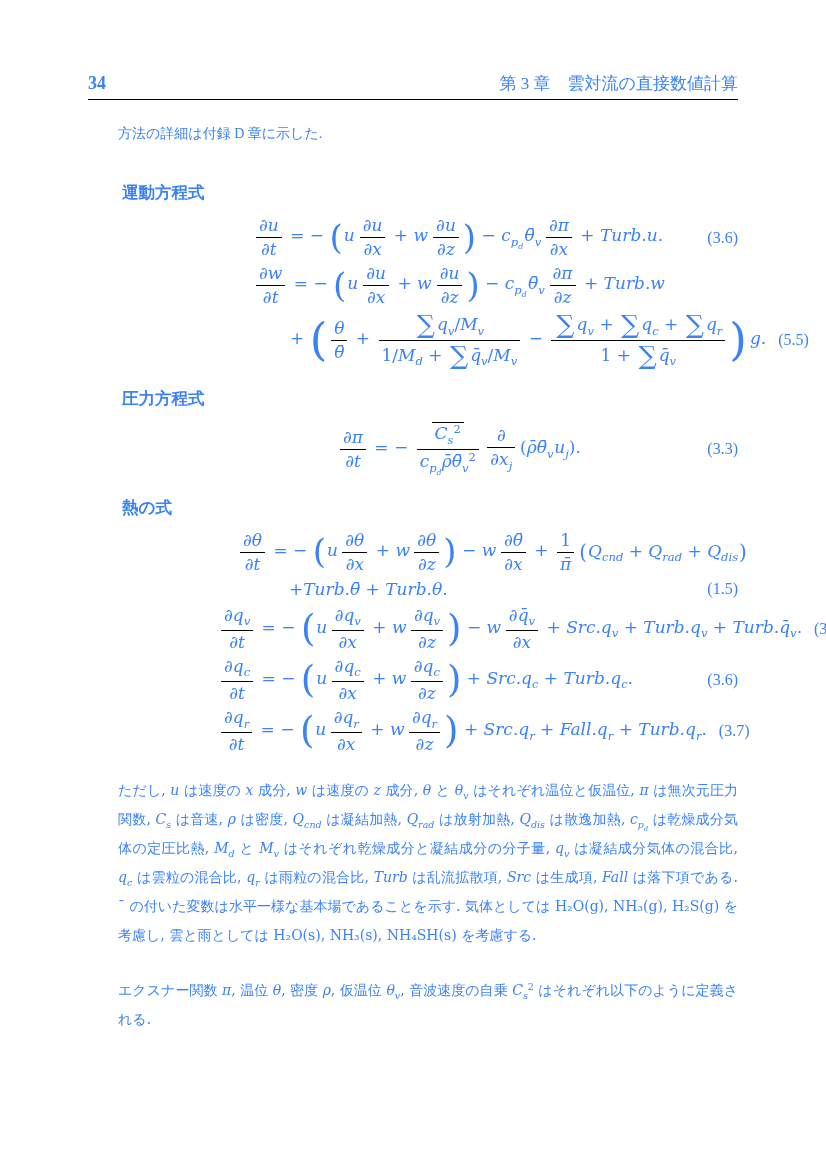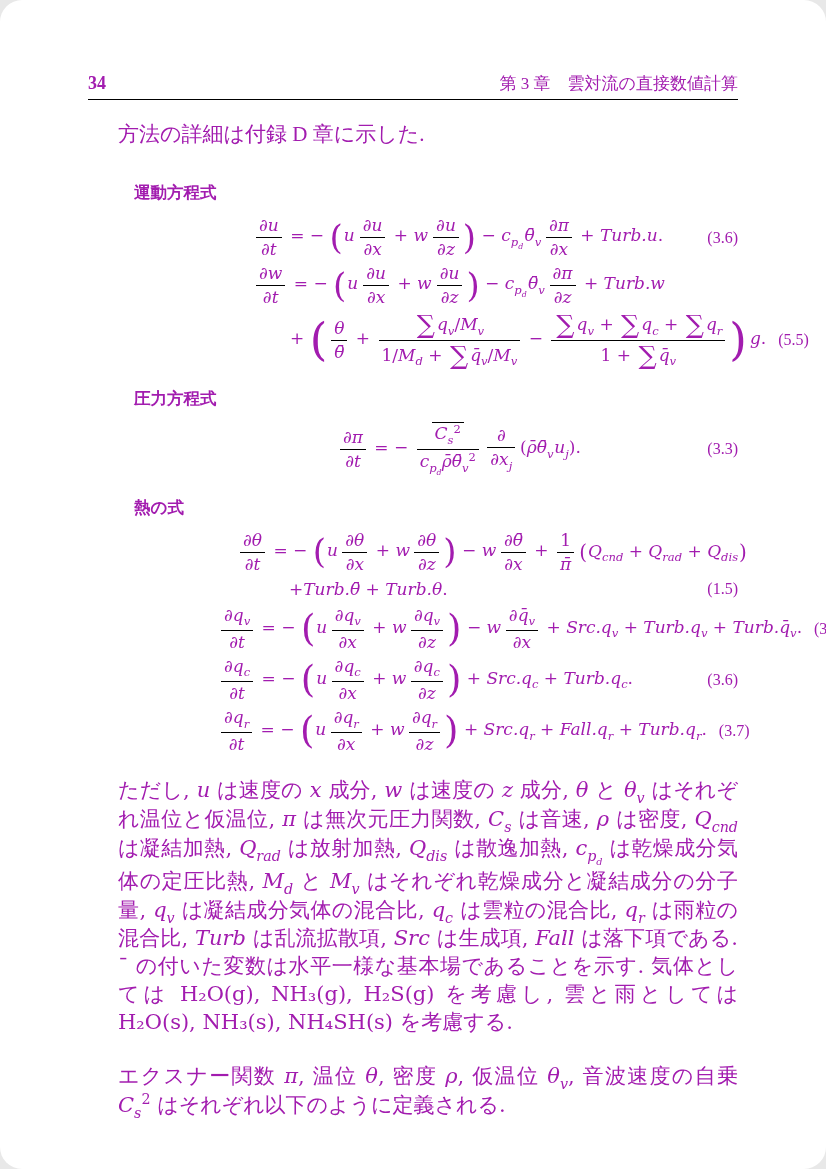--- a/index.html
+++ b/index.html
@@ -1,27 +1,27 @@
 <!DOCTYPE html>
 <html><head>
 <meta charset="utf-8">
 <style>
   html,body{margin:0;padding:0;background:#e8e8e8;}
   .page{position:relative;width:826px;height:1169px;background:#ffffff;margin:0 auto;
-        font-family:"Liberation Serif","DejaVu Serif",serif;color:#a21caf;overflow:hidden;border-radius:22px;}
+        font-family:"Liberation Serif","DejaVu Serif",serif;color:#3b82f6;overflow:hidden;}
   .header{position:absolute;left:88px;top:72px;width:650px;}
   .hrow{display:flex;justify-content:space-between;align-items:baseline;}
   .pageno{font-weight:bold;font-size:18px;}
   .chap{font-size:17px;}
   .rule{border-bottom:1.4px solid #000;margin-top:4px;}
   .content{position:absolute;left:118px;top:120px;width:620px;}
-  .para{font-size:21px;line-height:28px;text-align:justify;margin:0 0 0 0;}
+  .para{font-size:14px;line-height:28px;text-align:justify;margin:0 0 0 0;}
   .intro{margin-bottom:34px;}
   .sec-h{font-family:"Liberation Sans","DejaVu Sans",sans-serif;font-weight:bold;
-         font-size:16.5px;margin:20px 0 12px 16px;}
+         font-size:16.5px;margin:20px 0 12px 4px;}
   .eqs{margin-bottom:6px;}
   .eqline{display:flex;align-items:center;margin:5px 0;font-size:17px;}
   .eqind{flex:0 0 auto;display:inline-block;}
   .math{white-space:nowrap;}
   .math span{white-space:pre;}
   .eqno{margin-left:auto;font-size:16px;padding-left:12px;flex:0 0 auto;}
   .it{font-style:italic;font-family:"DejaVu Serif",serif;}
   .rm{font-style:normal;font-family:"DejaVu Serif",serif;}
   sub{font-size:68%;vertical-align:-0.4em;line-height:1;}
   sup{font-size:68%;vertical-align:0.55em;line-height:1;}

